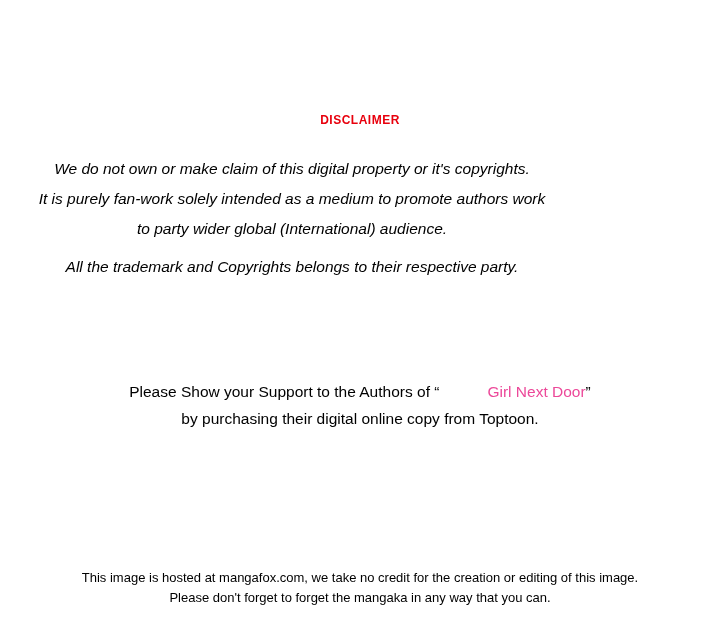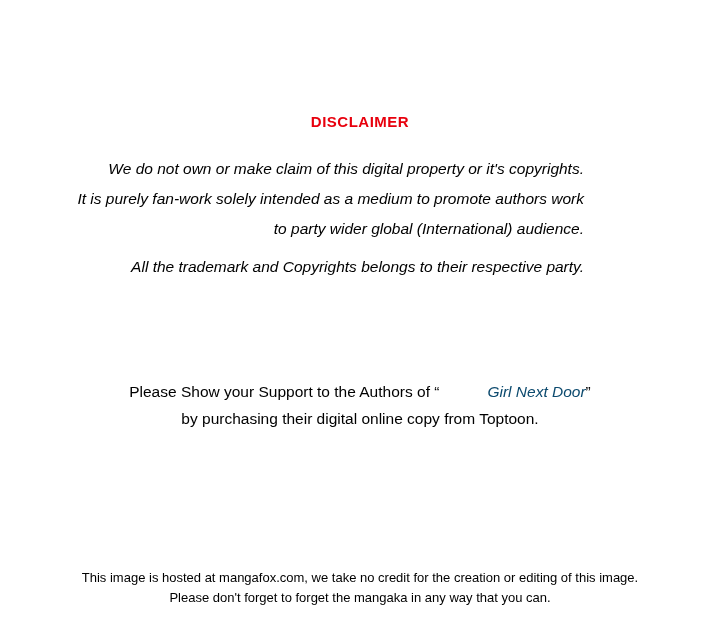--- a/index.html
+++ b/index.html
@@ -22,29 +22,29 @@
     background: #ffffff;
   }
   .disclaimer-title {
     position: absolute;
     top: 113px;
     left: 0;
     width: 720px;
     text-align: center;
     color: #e8000d;
     font-weight: bold;
-    font-size: 15px;
+    font-size: 12px;
     letter-spacing: 0.5px;
   }
   .disclaimer-body {
     position: absolute;
     top: 154px;
     left: 0;
     width: 584px;
-    text-align: right;
+    text-align: center;
     font-style: italic;
     font-size: 15.5px;
     line-height: 30px;
     color: #000000;
   }
   .disclaimer-body .line {
     display: block;
   }
   .disclaimer-body .gap {
     display: block;
@@ -57,22 +57,21 @@
     width: 720px;
     text-align: center;
     font-size: 15.5px;
     line-height: 27px;
     color: #000000;
   }
   .support-block .line {
     display: block;
   }
   .title-emph {
-    color: #0c4a6e;
-    font-style: italic;
+    color: #ec4899;
     margin-left: 48px;
   }
   .footer {
     position: absolute;
     top: 568px;
     left: 0;
     width: 720px;
     text-align: center;
     font-size: 13px;
     line-height: 19.5px;

